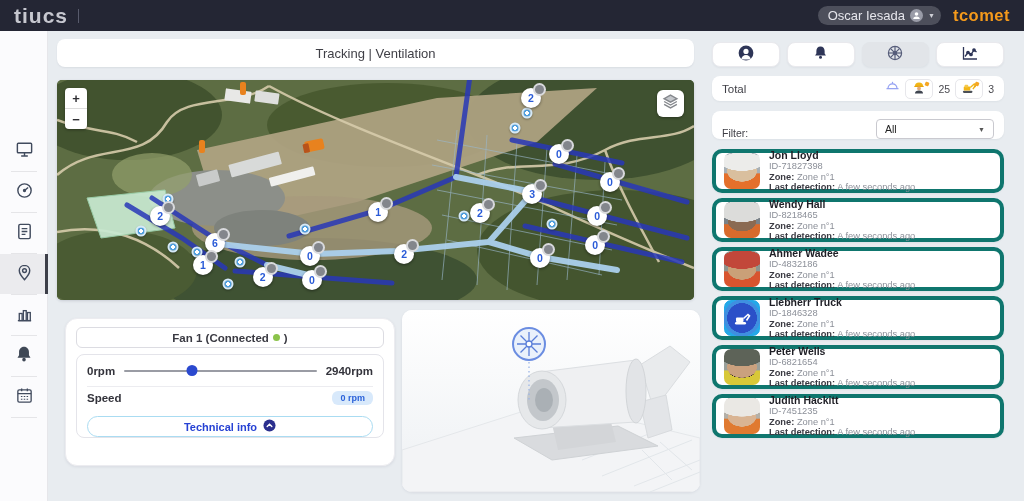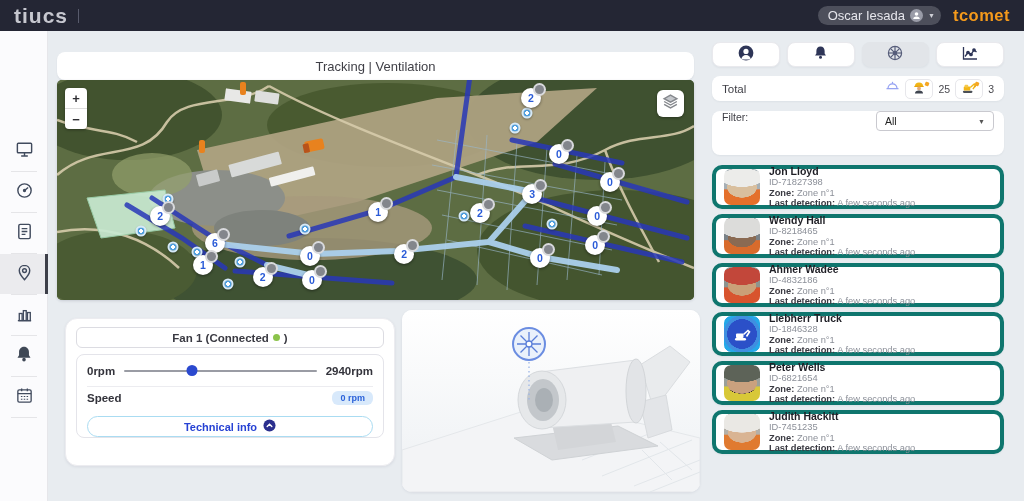--- a/index.html
+++ b/index.html
@@ -24,21 +24,21 @@
   .sidebar { position:absolute; left:0; top:31px; width:48px; height:470px; background:#fbfbfd;
              border-right:1px solid #e6e6ea; z-index:20; }
   .side-nav { margin-top:100px; }
   .s-item { width:48px; height:40px; display:flex; align-items:center; justify-content:center;
             position:relative; cursor:pointer; }
   .s-item.active { background:#ebebee; }
   .s-item.active::after { content:""; position:absolute; right:0; top:0; width:3px; height:40px; background:#3d3f49; }
   .s-div { width:26px; height:1px; background:#e5e5e8; margin:0 auto; }
 
   
-  .title-card { position:absolute; left:57px; top:52px; width:637px; height:28px; background:#fff;
+  .title-card { position:absolute; left:57px; top:39px; width:637px; height:28px; background:#fff;
                 border-radius:8px; box-shadow:0 1px 2px rgba(20,30,60,.07); display:flex;
                 align-items:center; justify-content:center; font-size:13px; color:#3f3f46; }
 
   .map-card { position:absolute; left:57px; top:80px; width:637px; height:220px; border-radius:5px;
               overflow:hidden; box-shadow:0 1px 3px rgba(20,30,60,.15); background:#59693f; }
   .map-card svg.terrain { position:absolute; inset:0; }
   .marker-layer { position:absolute; inset:0; }
   .mk { position:absolute; width:20px; height:20px; border-radius:50%; background:#fff; color:#2a5bd7;
         font-size:10.5px; font-weight:bold; display:flex; align-items:center; justify-content:center;
         transform:translate(-50%,-50%); box-shadow:0 1px 3px rgba(0,0,0,.45); cursor:pointer; }
@@ -92,22 +92,22 @@
   .tab.active { background:#e2e5e9; border-color:#e2e5e9; }
   .total-card { margin-top:9px; height:25px; background:#fff; border-radius:8px; display:flex; align-items:center;
                 padding:0 10px; box-shadow:0 1px 2px rgba(20,30,60,.05); }
   .total-lab { font-size:11.5px; color:#3f3f46; }
   .total-right { margin-left:auto; display:flex; align-items:center; gap:5px; }
   .mini-card { width:28px; height:20px; border:1px solid #e7e7eb; border-radius:5px; display:flex;
                align-items:center; justify-content:center; position:relative; cursor:pointer; background:#fff; }
   .mini-card .notch { position:absolute; right:3px; top:2px; width:4px; height:4px; border-radius:1px;
                       background:#f5a623; transform:rotate(20deg); }
   .cnt { font-size:10.5px; color:#4a4a50; }
-  .filter-card { margin-top:10px; height:44px; background:#fff; border-radius:8px; display:flex;
-                 align-items:flex-start; padding:0 10px; box-shadow:0 1px 2px rgba(20,30,60,.05); }
+  .filter-card { margin-top:10px; height:28px; background:#fff; border-radius:8px; display:flex;
+                 align-items:flex-end; padding:0 10px; box-shadow:0 1px 2px rgba(20,30,60,.05); }
   .filter-lab { font-size:10.5px; color:#3f3f46; }
   .select { margin-left:auto; width:118px; height:20px; border:1px solid #c9c9cf; border-radius:4px;
             display:flex; align-items:center; padding:0 8px; cursor:pointer; background:#fff; }
   .select .sval { font-size:10.5px; font-weight:normal; color:#222; }
   .select .scaret { margin-left:auto; font-size:7px; color:#555; }
   .search-bar { margin-top:8px; height:18px; background:#e7e8eb; border-radius:5px; display:flex;
                 align-items:center; justify-content:center; gap:5px; cursor:text; }
   .search-bar input { border:none; background:transparent; outline:none; font-size:10.5px; color:#4a4a4a;
                       width:60px; font-family:inherit; }
   .roster { margin-top:10px; display:flex; flex-direction:column; gap:5px; }

